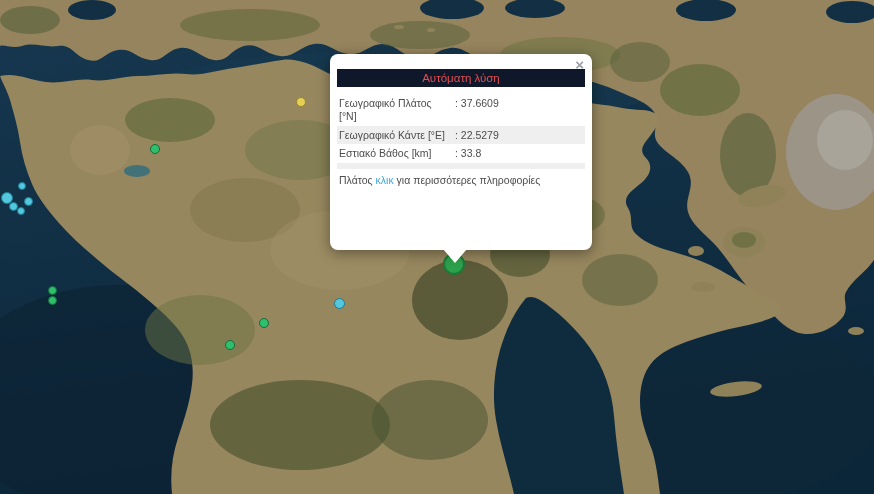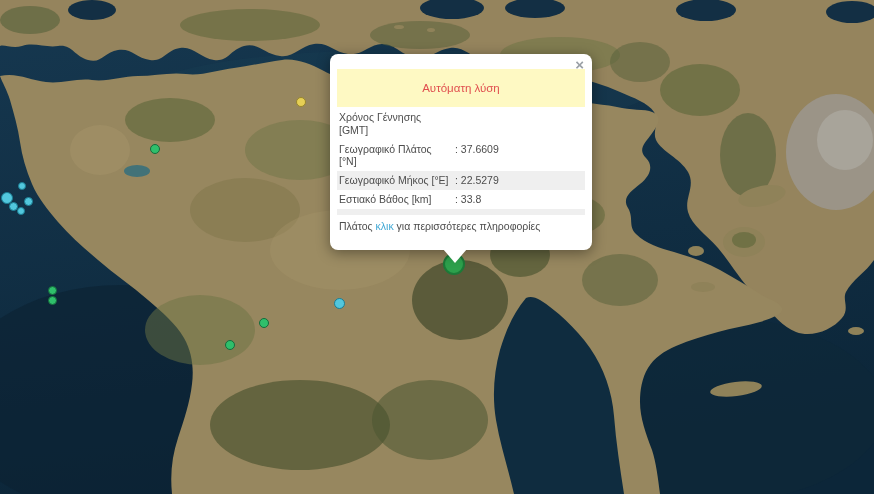--- a/index.html
+++ b/index.html
@@ -11,22 +11,22 @@
   
   .popup{position:absolute;left:330px;top:54px;width:262px;min-height:196px;
          background:#fff;border-radius:8px;z-index:10;
          box-shadow:0 3px 14px rgba(0,0,0,.4);padding:8px 7px 6px 7px;box-sizing:border-box;
          color:#4d4d4d;font-size:10.5px;line-height:1.22;}
   .popup-tail{position:absolute;left:113px;top:100%;margin-top:-1px;width:0;height:0;
          border-left:12px solid transparent;border-right:12px solid transparent;
          border-top:14px solid #fff;z-index:11;}
   .popup-close{position:absolute;top:1px;right:6px;border:none;background:none;
          font-size:15px;font-weight:bold;color:#9aa0a6;cursor:pointer;padding:2px;line-height:1;}
-  .popup-title{background:#fef9c3;text-align:center;font-size:11.5px;
-         padding:12px 0;margin:7px 0 0 0;}
+  .popup-title{background:#0f172a;text-align:center;font-size:11.5px;
+         padding:2px 0;margin:7px 0 0 0;}
   .rows{margin-top:1px;}
   .row{display:flex;padding:3px 2px;}
   .row.stripe{background:#efefef;}
   .row .lbl{width:112px;flex:none;padding-right:4px;}
   .row .val{flex:1;}
   .popup-footer{padding:5px 2px 2px 2px;}
   .popup-footer a{text-decoration:none;cursor:pointer;}
 </style>
 </head>
 <body>
@@ -140,28 +140,27 @@
       <div class="marker" style="left: 259px; top: 318px; width: 10px; height: 10px; background: rgb(47, 191, 107); border: 1.5px solid rgb(21, 107, 60);"></div>
       <div class="marker" style="left: 225px; top: 340px; width: 10px; height: 10px; background: rgb(47, 191, 107); border: 1.5px solid rgb(21, 107, 60);"></div>
       <div class="marker" style="left: 443px; top: 253px; width: 22px; height: 22px; background: rgb(45, 160, 76); border: 2px solid rgb(28, 122, 56);"></div>
     </div>
 
   <div class="popup">
     <button class="popup-close">×</button>
     <div class="popup-title" style="color: rgb(224, 79, 79);">Αυτόματη λύση</div>
     <div class="rows">
       <div class="row">
-        <div class="lbl">Χρόνος Γέννησης [GMT]</div>
       </div>
       <div class="row">
         <div class="lbl">Γεωγραφικό Πλάτος [°N]</div>
         <div class="val">: 37.6609</div>
       </div>
       <div class="row stripe">
-        <div class="lbl">Γεωγραφικό Μήκος [°E]</div>
+        <div class="lbl">Γεωγραφικό Κάντε [°E]</div>
         <div class="val">: 22.5279</div>
       </div>
       <div class="row">
         <div class="lbl">Εστιακό Βάθος [km]</div>
         <div class="val">: 33.8</div>
       </div>
       <div class="row stripe">
       </div>
     </div>
     <div class="popup-footer"><span>Πλάτος </span><a style="color: rgb(65, 168, 213);">κλικ</a><span> για περισσότερες πληροφορίες</span></div>

